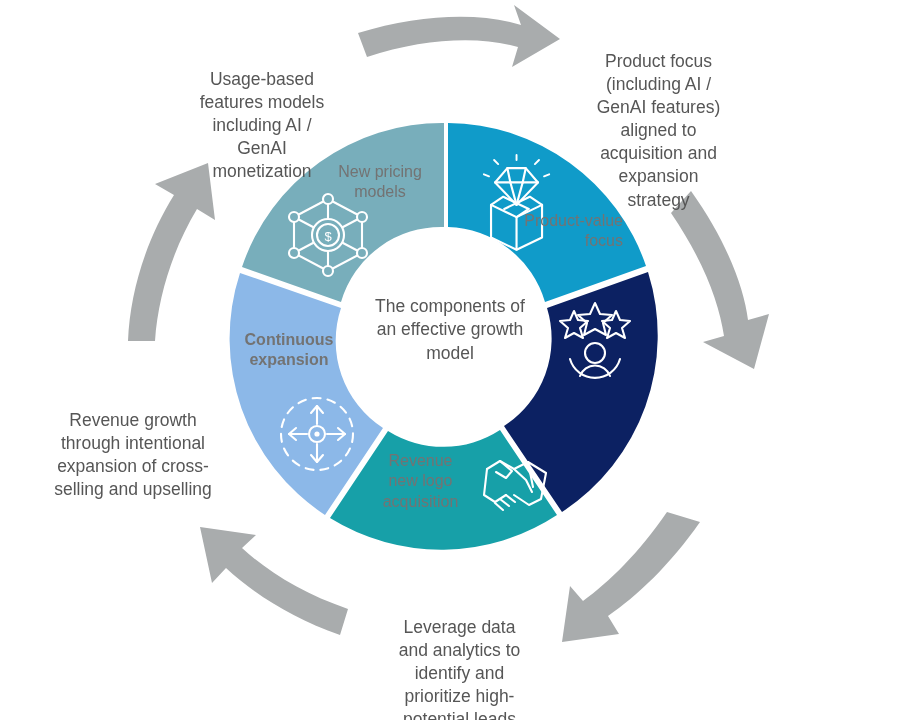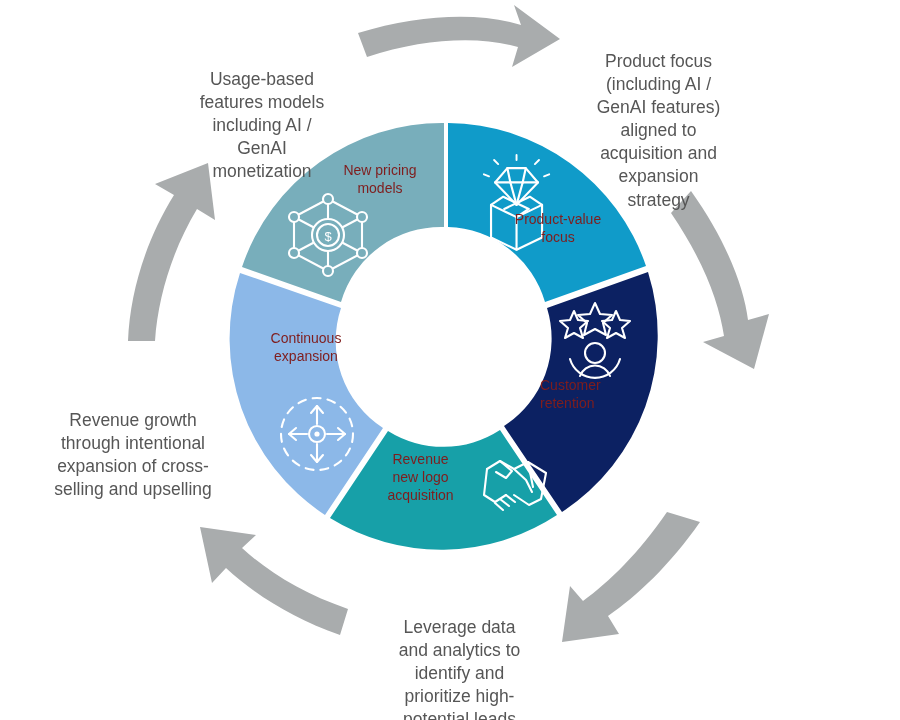--- a/index.html
+++ b/index.html
@@ -41,31 +41,31 @@
   #caption-product-focus  { left: 566px; top: 22px;  width: 185px; }
   #caption-usage-pricing  { left: 164px; top: 40px;  width: 196px; }
   #caption-revenue-growth { left: 26px;  top: 381px; width: 214px; }
   #caption-customer-success { left: 684px; top: 378px; width: 190px; }
   #caption-leverage-data  { left: 372px; top: 588px; width: 175px; }
 
   
   .seg-label {
     position: absolute;
     text-align: center;
-    color: #7f1d1d;
-    font-family: "Liberation Sans", sans-serif;
-    font-size: 14px;
+    color: #737373;
+    font-family: "Liberation Sans", sans-serif;
+    font-size: 16px;
     line-height: 1.28;
     white-space: pre-line;
     pointer-events: none;
   }
-  #label-product-value { left: 493px; top: 211px; width: 130px; text-align: center; }
+  #label-product-value { left: 493px; top: 211px; width: 130px; text-align: right; }
   #label-customer-retention { left: 540px; top: 377px; width: 120px; text-align: left; }
   #label-targeted-new-logo { left: 363px; top: 451px; width: 115px; }
-  #label-continuous-expansion { left: 241px; top: 330px; width: 130px; }
+  #label-continuous-expansion { left: 224px; top: 330px; width: 130px; font-weight: bold; }
   #label-new-pricing { left: 315px; top: 162px; width: 130px; }
 
   
   #center-text {
     position: absolute;
     left: 355px;
     top: 295px;
     width: 190px;
     text-align: center;
     font-family: "Liberation Sans", sans-serif;
@@ -186,26 +186,27 @@
       <line x1="72" y1="58" x2="53" y2="48"></line>
       <circle cx="38" cy="4" r="5" fill="#78AEBB"></circle>
       <circle cx="72" cy="22" r="5" fill="#78AEBB"></circle>
       <circle cx="72" cy="58" r="5" fill="#78AEBB"></circle>
       <circle cx="38" cy="76" r="5" fill="#78AEBB"></circle>
       <circle cx="4" cy="58" r="5" fill="#78AEBB"></circle>
       <circle cx="4" cy="22" r="5" fill="#78AEBB"></circle>
     </g>
   </svg>
 
+  <div id="center-text">The components of
+an effective growth
+model</div>
 
   <div class="seg-label" id="label-product-value">Product-value
 focus</div>
 
-  <div class="seg-label" id="label-customer-retention">Customer
-retention</div>
 
   <div class="seg-label" id="label-targeted-new-logo">Revenue
 new logo
 acquisition</div>
 
   <div class="seg-label" id="label-continuous-expansion">Continuous
 expansion</div>
 
   <div class="seg-label" id="label-new-pricing">New pricing
 models</div>

